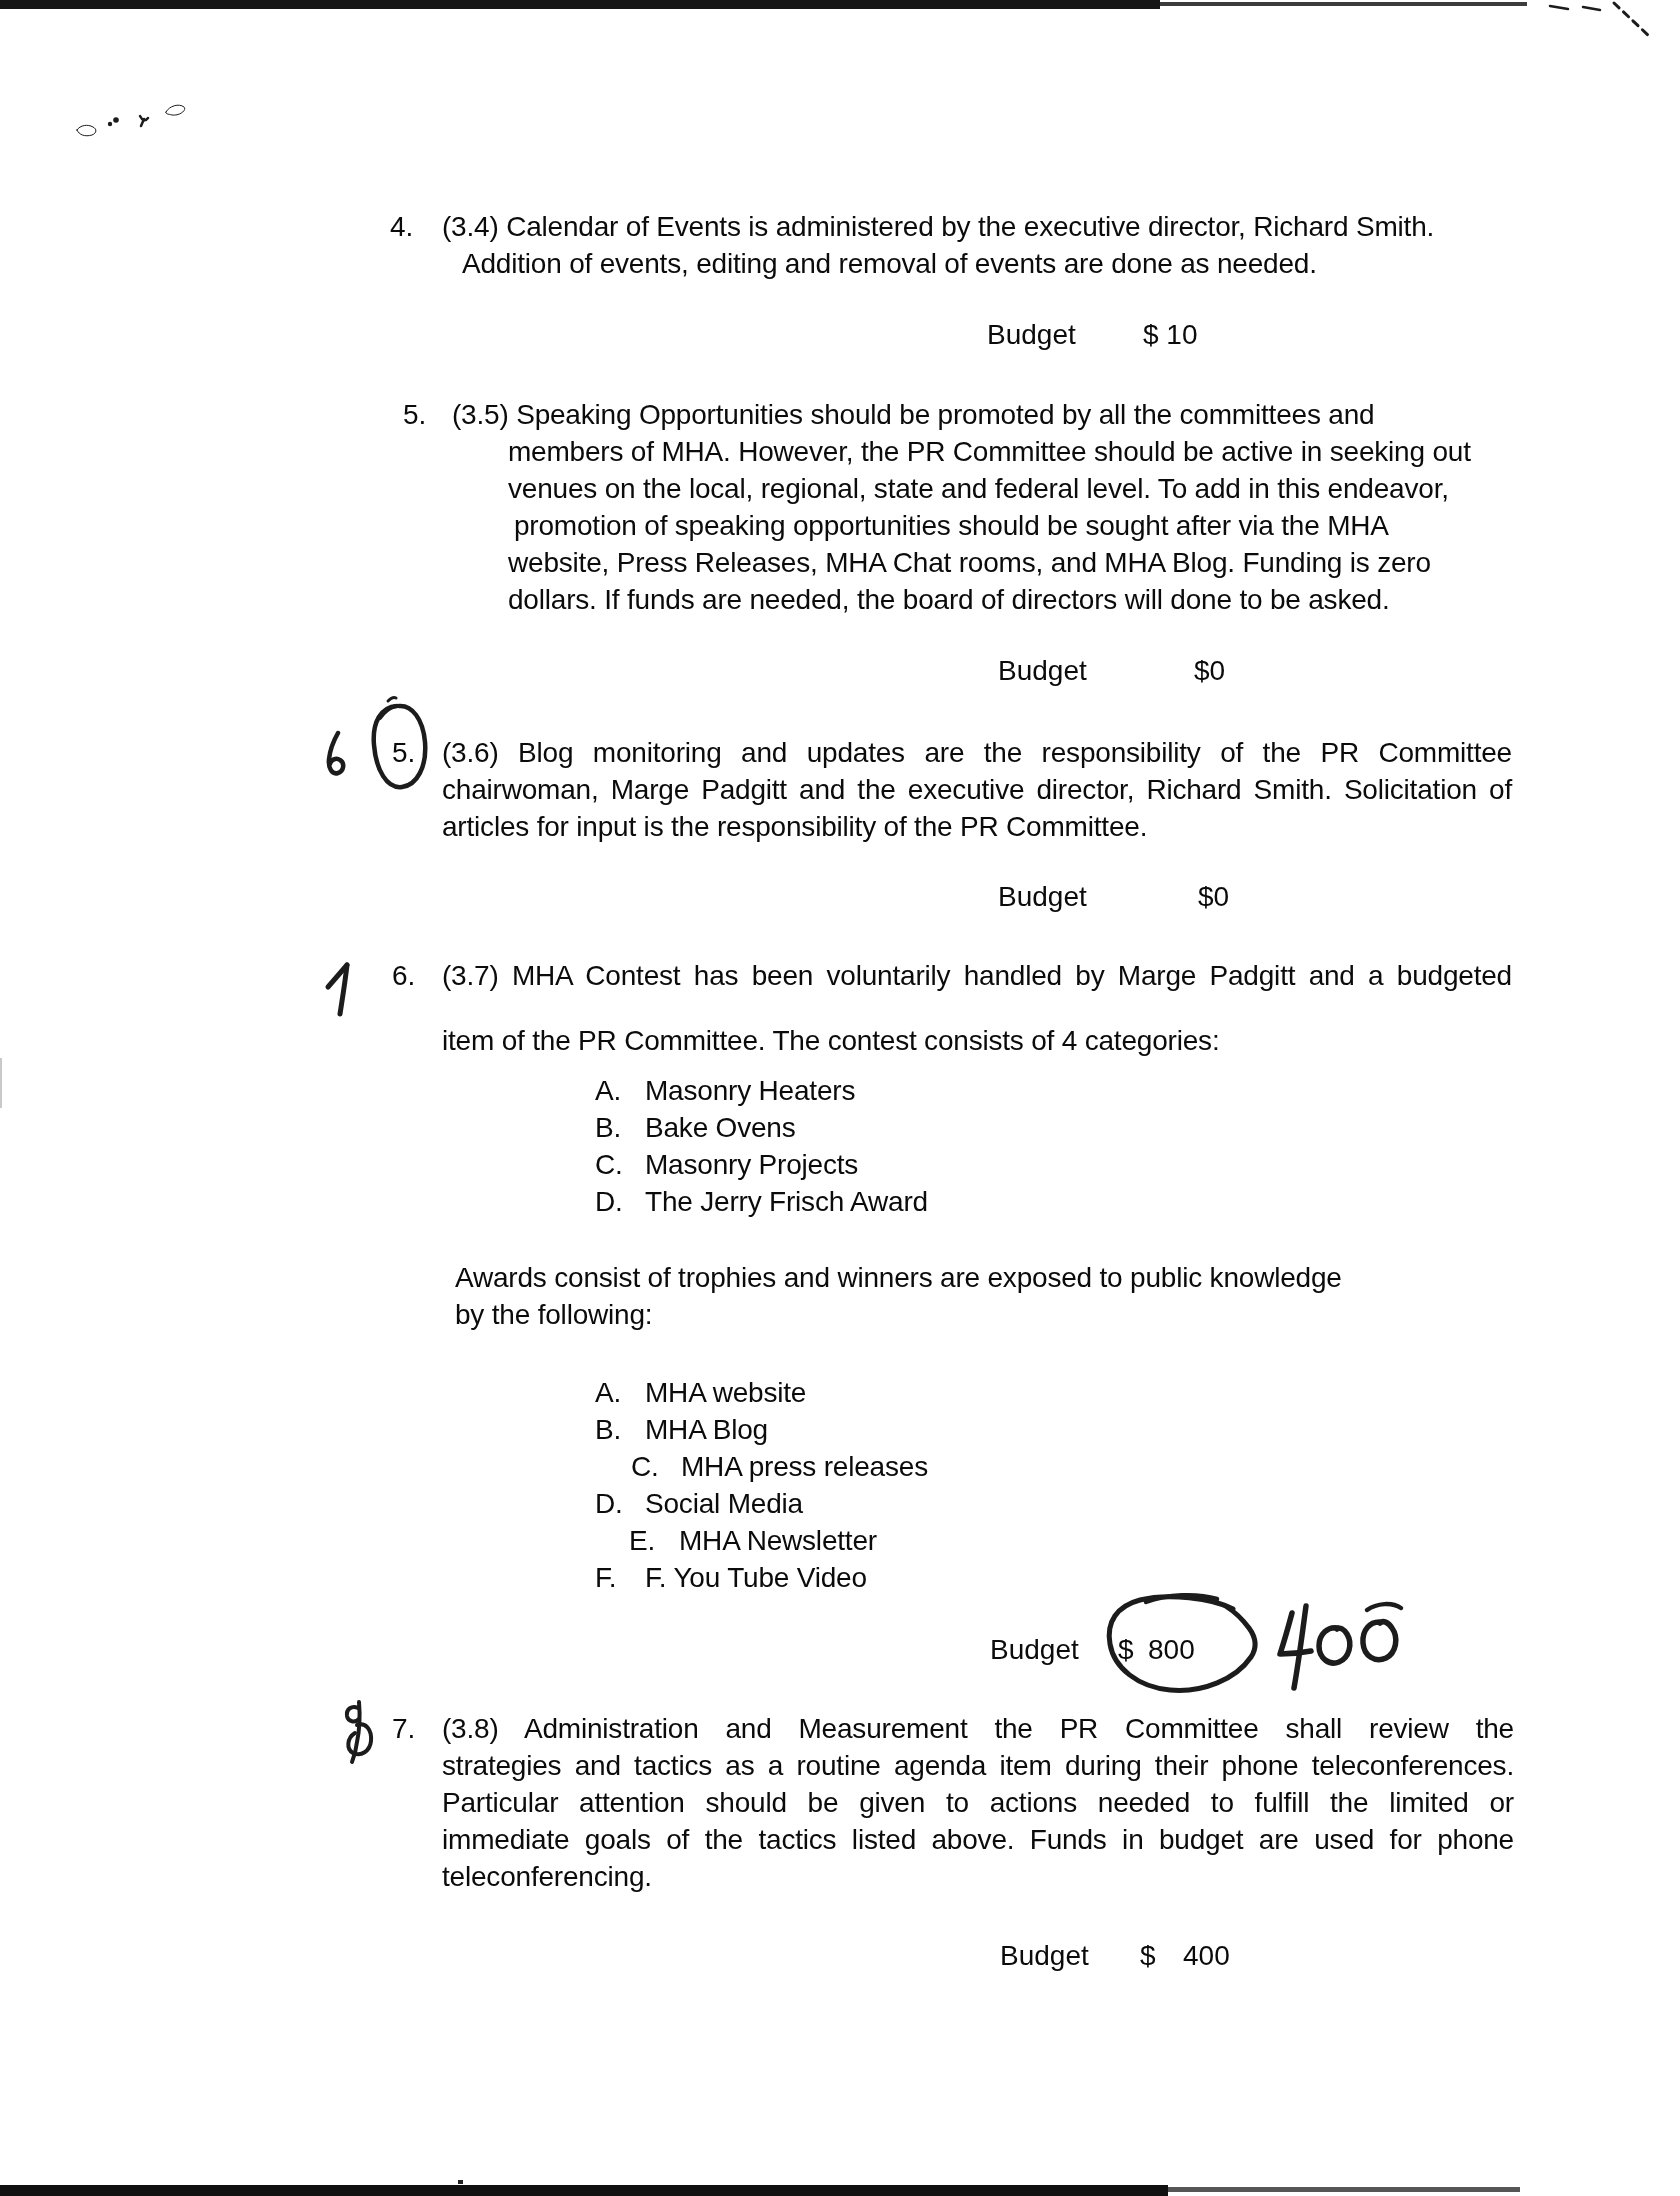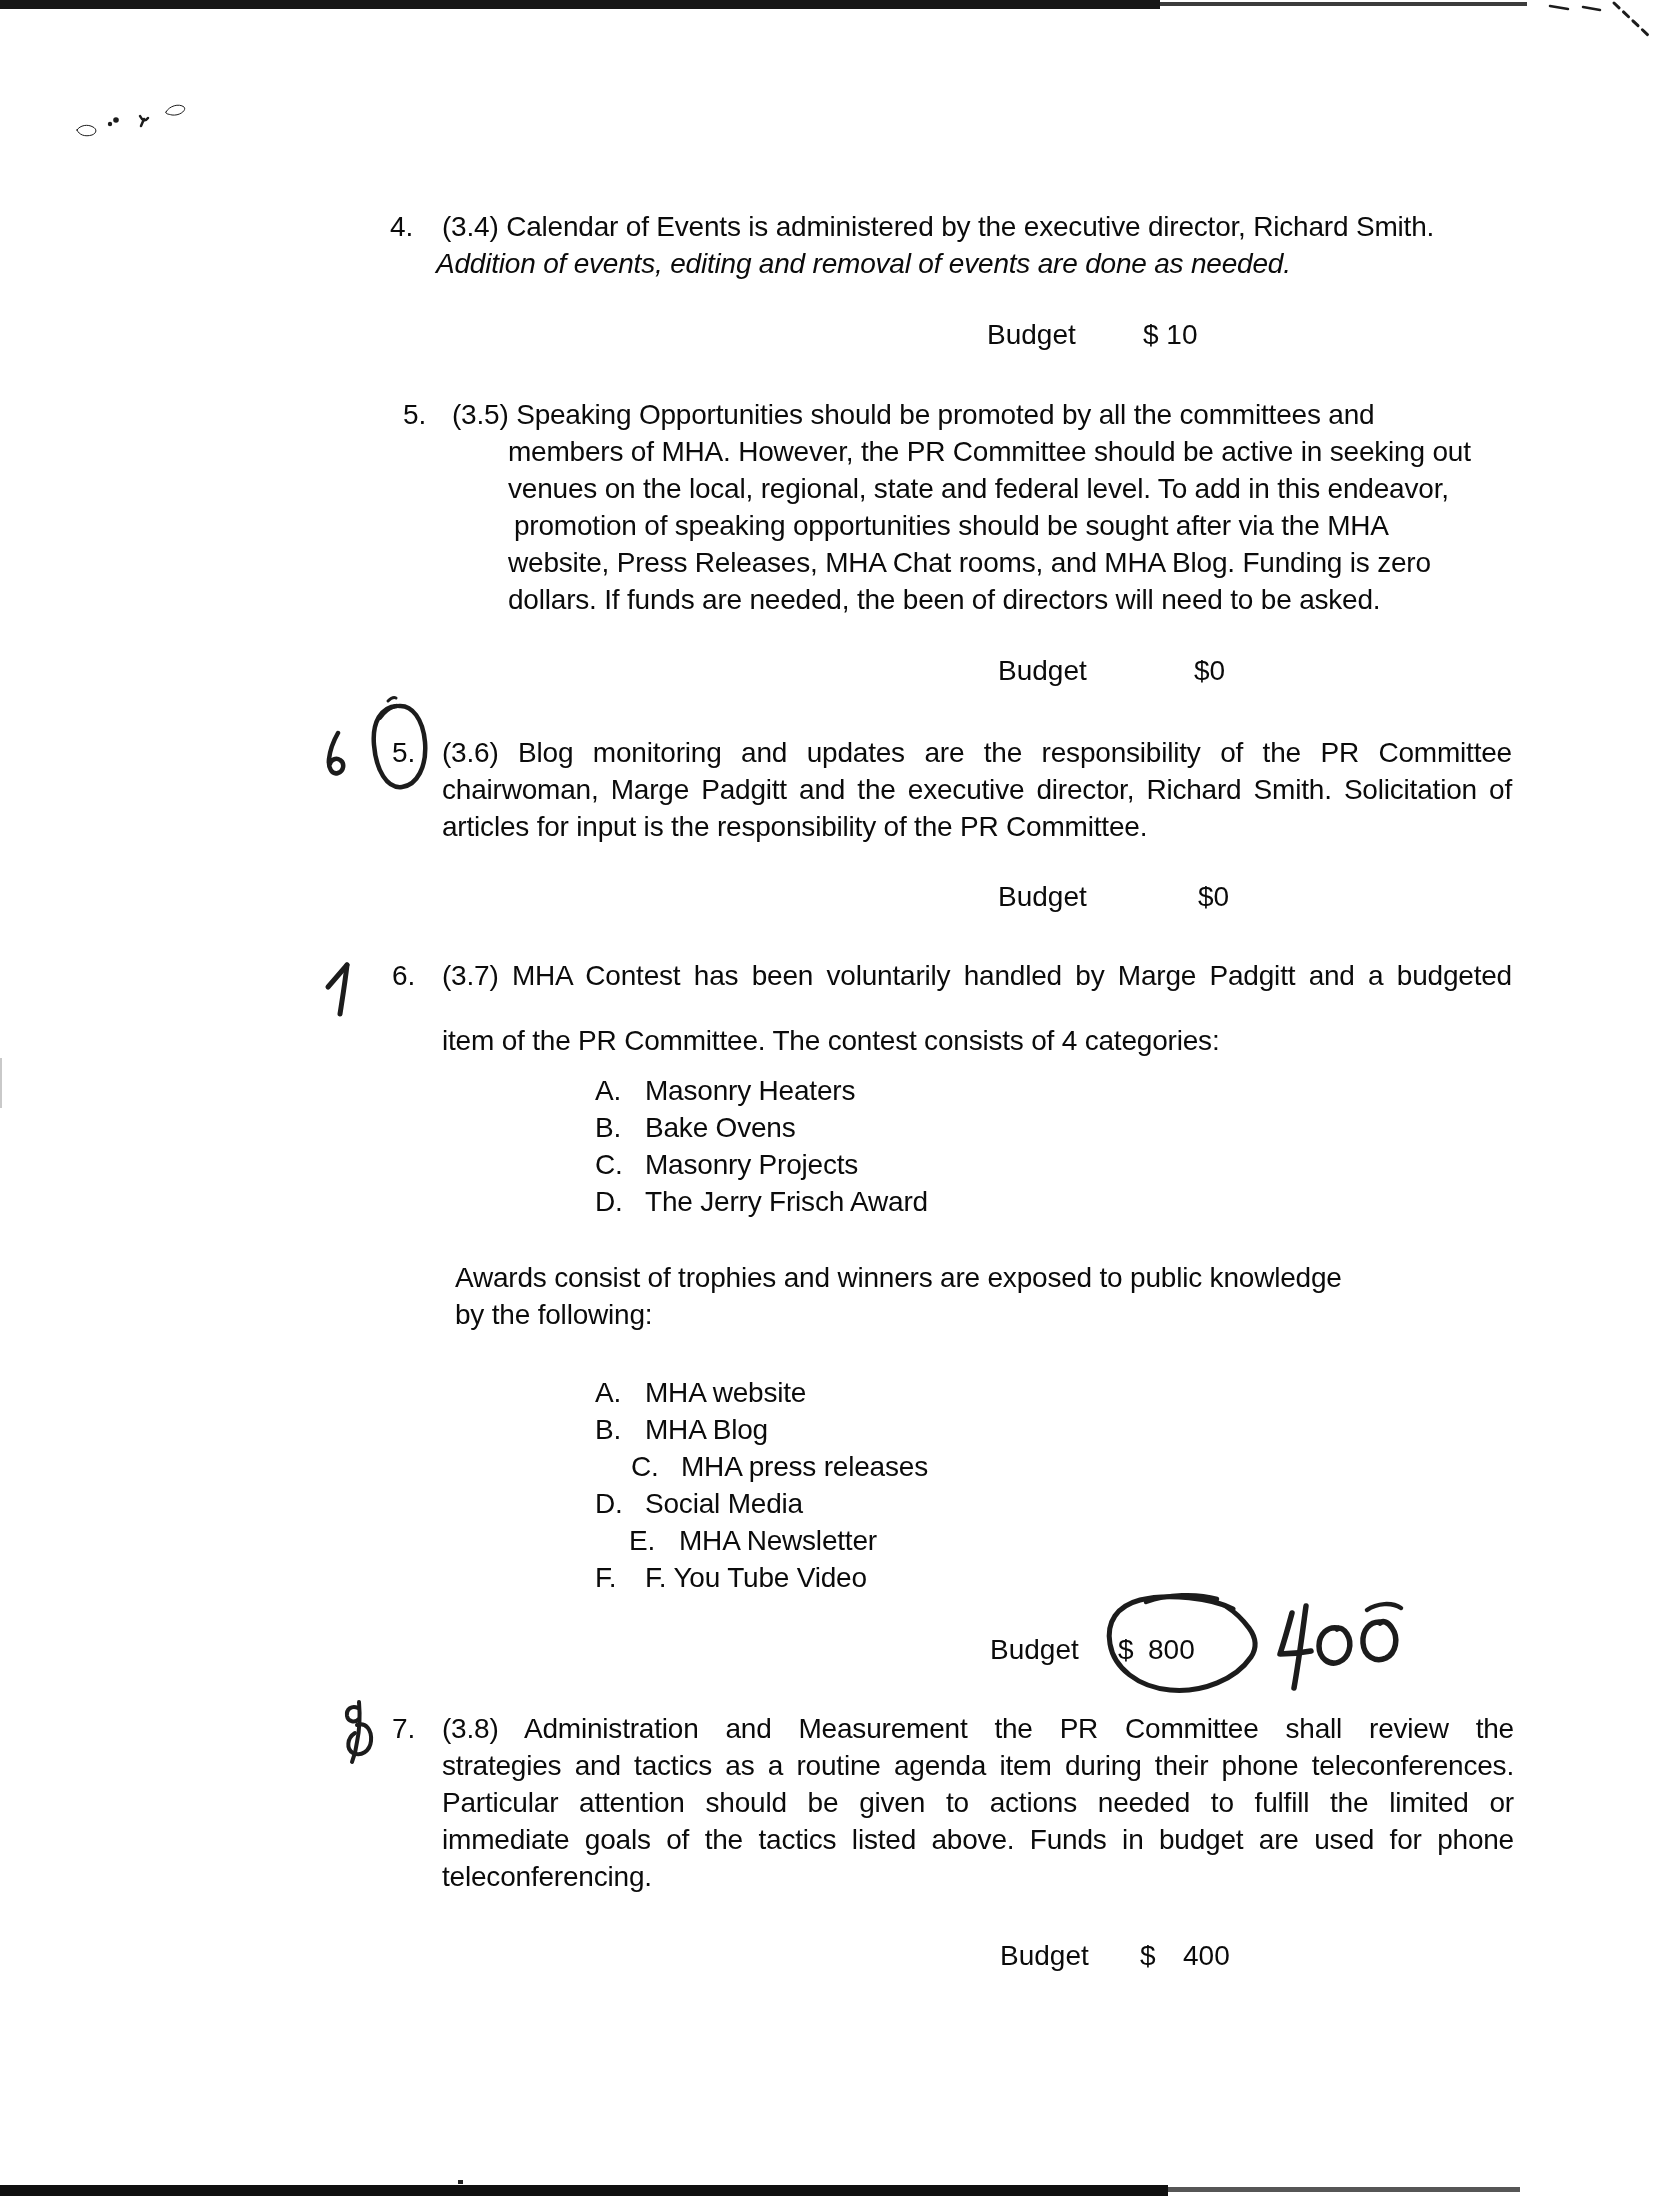--- a/index.html
+++ b/index.html
@@ -28,30 +28,30 @@
 
   <div class="edge top-edge-a"></div>
   <div class="edge top-edge-b"></div>
   <div class="edge bot-edge-a"></div>
   <div class="edge bot-edge-b"></div>
   <div class="edge bot-dot"></div>
   <div class="edge left-mark"></div>
 
   <div class="num" style="left:390px;top:210px;">4.</div>
   <div class="tl" style="left:442px;top:210px;"><span class="b">(3.4) Calendar of Events</span><span> is administered by the executive director, Richard Smith.</span></div>
-  <div class="tl" style="left:436px;top:247px;font-style:italic;">Addition of events, editing and removal of events are done as needed.</div>
+  <div class="tl" style="left:462px;top:247px;">Addition of events, editing and removal of events are done as needed.</div>
   <div class="brow" style="left:987px;top:318px;"><span>Budget</span><span class="amt" style="left:156px;">$ 10</span></div>
 
   <div class="num b" style="left:403px;top:398px;">5.</div>
   <div class="tl" style="left:452px;top:398px;"><span class="b">(3.5) Speaking Opportunities</span><span> should be promoted by all the committees and</span></div>
   <div class="tl" style="left:508px;top:435px;">members of MHA. However, the PR Committee should be active in seeking out</div>
   <div class="tl" style="left:514px;top:509px;">promotion of speaking opportunities should be sought after via the MHA</div>
   <div class="tl" style="left:508px;top:472px;">venues on the local, regional, state and federal level. To add in this endeavor,</div>
   <div class="tl" style="left:508px;top:546px;">website, Press Releases, MHA Chat rooms, and MHA Blog. Funding is zero</div>
-  <div class="tl" style="left:508px;top:583px;">dollars. If funds are needed, the been of directors will need to be asked.</div>
+  <div class="tl" style="left:508px;top:583px;">dollars. If funds are needed, the board of directors will done to be asked.</div>
   <div class="brow" style="left:998px;top:654px;"><span>Budget</span><span class="amt" style="left:196px;">$0</span></div>
 
   <div class="num" style="left:392px;top:736px;">5.</div>
   <div class="tl j" style="left:442px;top:736px;width:1070px;"><span>(3.6) </span><span class="b">Blog</span><span> monitoring and updates are the responsibility of the PR Committee</span></div>
   <div class="tl" style="left:442px;top:810px;">articles for input is the responsibility of the PR Committee.</div>
   <div class="tl j" style="left:442px;top:773px;width:1070px;">chairwoman, Marge Padgitt and the executive director, Richard Smith. Solicitation of</div>
   <div class="brow" style="left:998px;top:880px;"><span>Budget</span><span class="amt" style="left:200px;">$0</span></div>
 
   <div class="num" style="left:392px;top:959px;">6.</div>
   <div class="tl j" style="left:442px;top:959px;width:1070px;"><span>(3.7) </span><span class="b">MHA Contest</span><span> has been voluntarily handled by Marge Padgitt and a budgeted</span></div>

